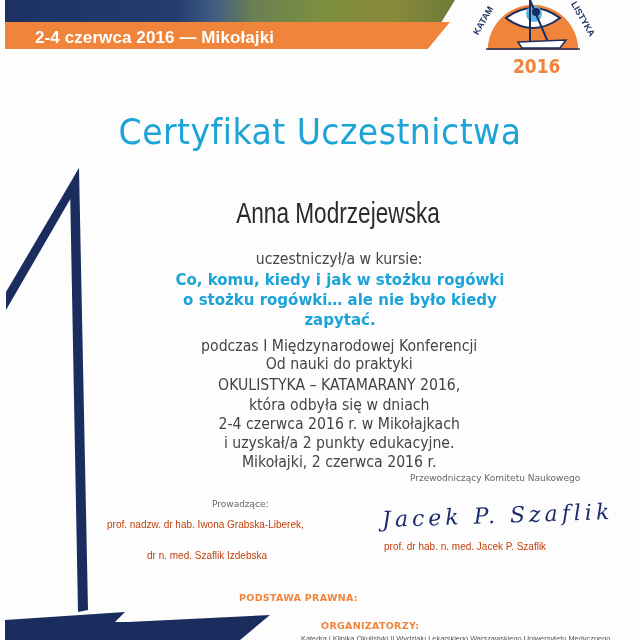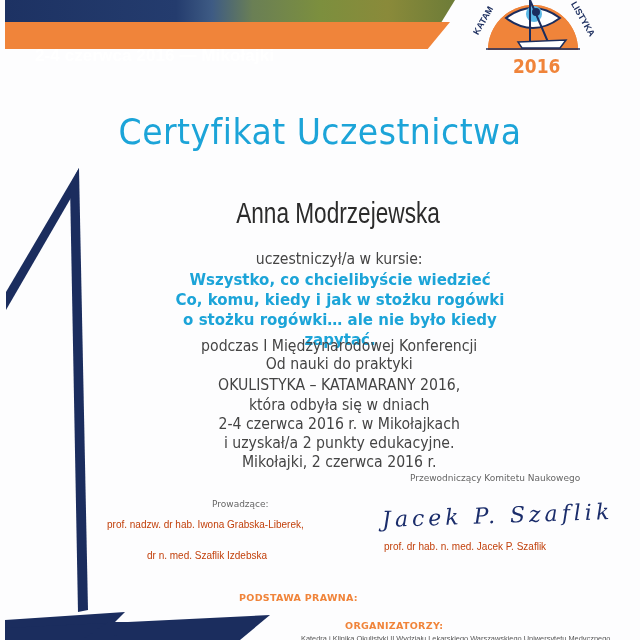--- a/index.html
+++ b/index.html
@@ -2,21 +2,21 @@
 <html><head>
 <meta charset="utf-8">
 <style>
   html, body { margin:0; padding:0; }
   body { width:640px; height:640px; overflow:hidden; background:#fdfdfe; position:relative; font-family:"Liberation Sans", sans-serif; }
   .header-photo { position:absolute; left:5px; top:0; width:450px; height:22px;
     background: linear-gradient(90deg, #1d3263 0%, #243c6e 38%, #3e5b84 46%, #6a7f55 55%, #7c8f3e 70%, #8a8a3a 85%, #6d7c38 100%);
     clip-path: polygon(0 0, 100% 0, 97% 100%, 0 100%); }
   .header-band { position:absolute; left:5px; top:22px; width:445px; height:27px; background:#f0843a;
     clip-path: polygon(0 0, 100% 0, 95% 100%, 0 100%); }
-  .header-text { position:absolute; left:35px; top:28px; color:#fff; font-size:17px; font-weight:bold; letter-spacing:0.1px;margin-top:18px; }
+  .header-text { position:absolute; left:35px; top:28px; color:#fff; font-size:17px; font-weight:bold; letter-spacing:0.1px; }
   .logo { position:absolute; left:468px; top:0; width:130px; height:85px; }
   .logo-year { position:absolute; left:513px; top:54px; color:#f0843a; font-size:20px; font-weight:bold; font-family:"DejaVu Sans", sans-serif; letter-spacing:0px; transform:scaleX(0.85); transform-origin:left; }
   .sail { position:absolute; left:0; top:0; width:640px; height:640px; pointer-events:none; }
   .title { position:absolute; left:0; width:640px; top:111px; text-align:center; color:#1ca4d8; font-size:36px; font-family:"DejaVu Sans", sans-serif; font-weight:normal; letter-spacing:0.5px; transform:scaleX(0.92); }
   .name { position:absolute; left:0; width:676px; top:197px; text-align:center; color:#2b2b2b; font-size:29px; font-family:"Liberation Sans Narrow","Liberation Sans", sans-serif; transform:scaleX(0.78); transform-origin:center; }
   .body-line { position:absolute; left:40px; width:680px; text-align:center; color:#444; font-size:16px; font-family:"DejaVu Sans", sans-serif; font-weight:normal; transform:scaleX(0.88); transform-origin:left; }
   .course { position:absolute; left:160px; width:360px; text-align:center; color:#1ca4d8; font-weight:bold; font-size:15px; line-height:20px; font-family:"DejaVu Sans", sans-serif; }
   .small-label { position:absolute; color:#666; font-size:9px; font-family:"DejaVu Sans", sans-serif;margin-left:12px; }
   .sig-name { position:absolute; color:#c2410c; font-size:10px; font-family:Liberation Sans, sans-serif; }
   .signature { position:absolute; left:382px; top:503px; color:#1b2d6b; font-family:"DejaVu Serif", serif; font-style:italic; font-size:22px; letter-spacing:4px; transform:rotate(-2deg); }
@@ -52,21 +52,20 @@
   <polygon points="82,640 108,622 132,622 110,640" fill="#1b2d5e"></polygon>
 </svg>
 
 <div class="title">Certyfikat Uczestnictwa</div>
 
 <div class="name">Anna Modrzejewska</div>
 
 <div class="body-line" style="top:249px;">uczestniczył/a w kursie:</div>
 
 <div class="course" style="top:270px;">
-  <div>Wszystko, co chcielibyście wiedzieć</div>
   <div>Co, komu, kiedy i jak w stożku rogówki</div>
   <div>o stożku rogówki… ale nie było kiedy zapytać.</div>
 </div>
 
 <div class="body-line" style="top:336px;">podczas I Międzynarodowej Konferencji</div>
 <div class="body-line" style="top:354px;">Od nauki do praktyki</div>
 <div class="body-line" style="top:375px;">OKULISTYKA – KATAMARANY 2016,</div>
 <div class="body-line" style="top:395px;">która odbyła się w dniach</div>
 <div class="body-line" style="top:414px;">2-4 czerwca 2016 r. w Mikołajkach</div>
 <div class="body-line" style="top:433px;">i uzyskał/a 2 punkty edukacyjne.</div>
@@ -76,14 +75,14 @@
 <div class="sig-name" style="left:107px; top:519px;">prof. nadzw. dr hab. Iwona Grabska-Liberek,</div>
 <div class="sig-name" style="left:147px; top:550px;">dr n. med. Szaflik Izdebska</div>
 
 <div class="small-label" style="left:398px; top:473px;">Przewodniczący Komitetu Naukowego</div>
 <div class="signature">Jacek P. Szaflik</div>
 <div class="sig-name" style="left:384px; top:541px;text-align:right;">prof. dr hab. n. med. Jacek P. Szaflik</div>
 
 <div class="legal-label" style="left:219px; top:592px;">PODSTAWA PRAWNA:</div>
 <div class="legal-text" style="left:301px; top:591px;">
 </div>
-<div class="legal-label" style="left:301px; top:620px;margin-left:24px;">ORGANIZATORZY:</div>
+<div class="legal-label" style="left:301px; top:620px;">ORGANIZATORZY:</div>
 <div class="legal-text" style="left:301px; top:633px;">Katedra i Klinika Okulistyki II Wydziału Lekarskiego Warszawskiego Uniwersytetu Medycznego</div>
 
 </body></html>

